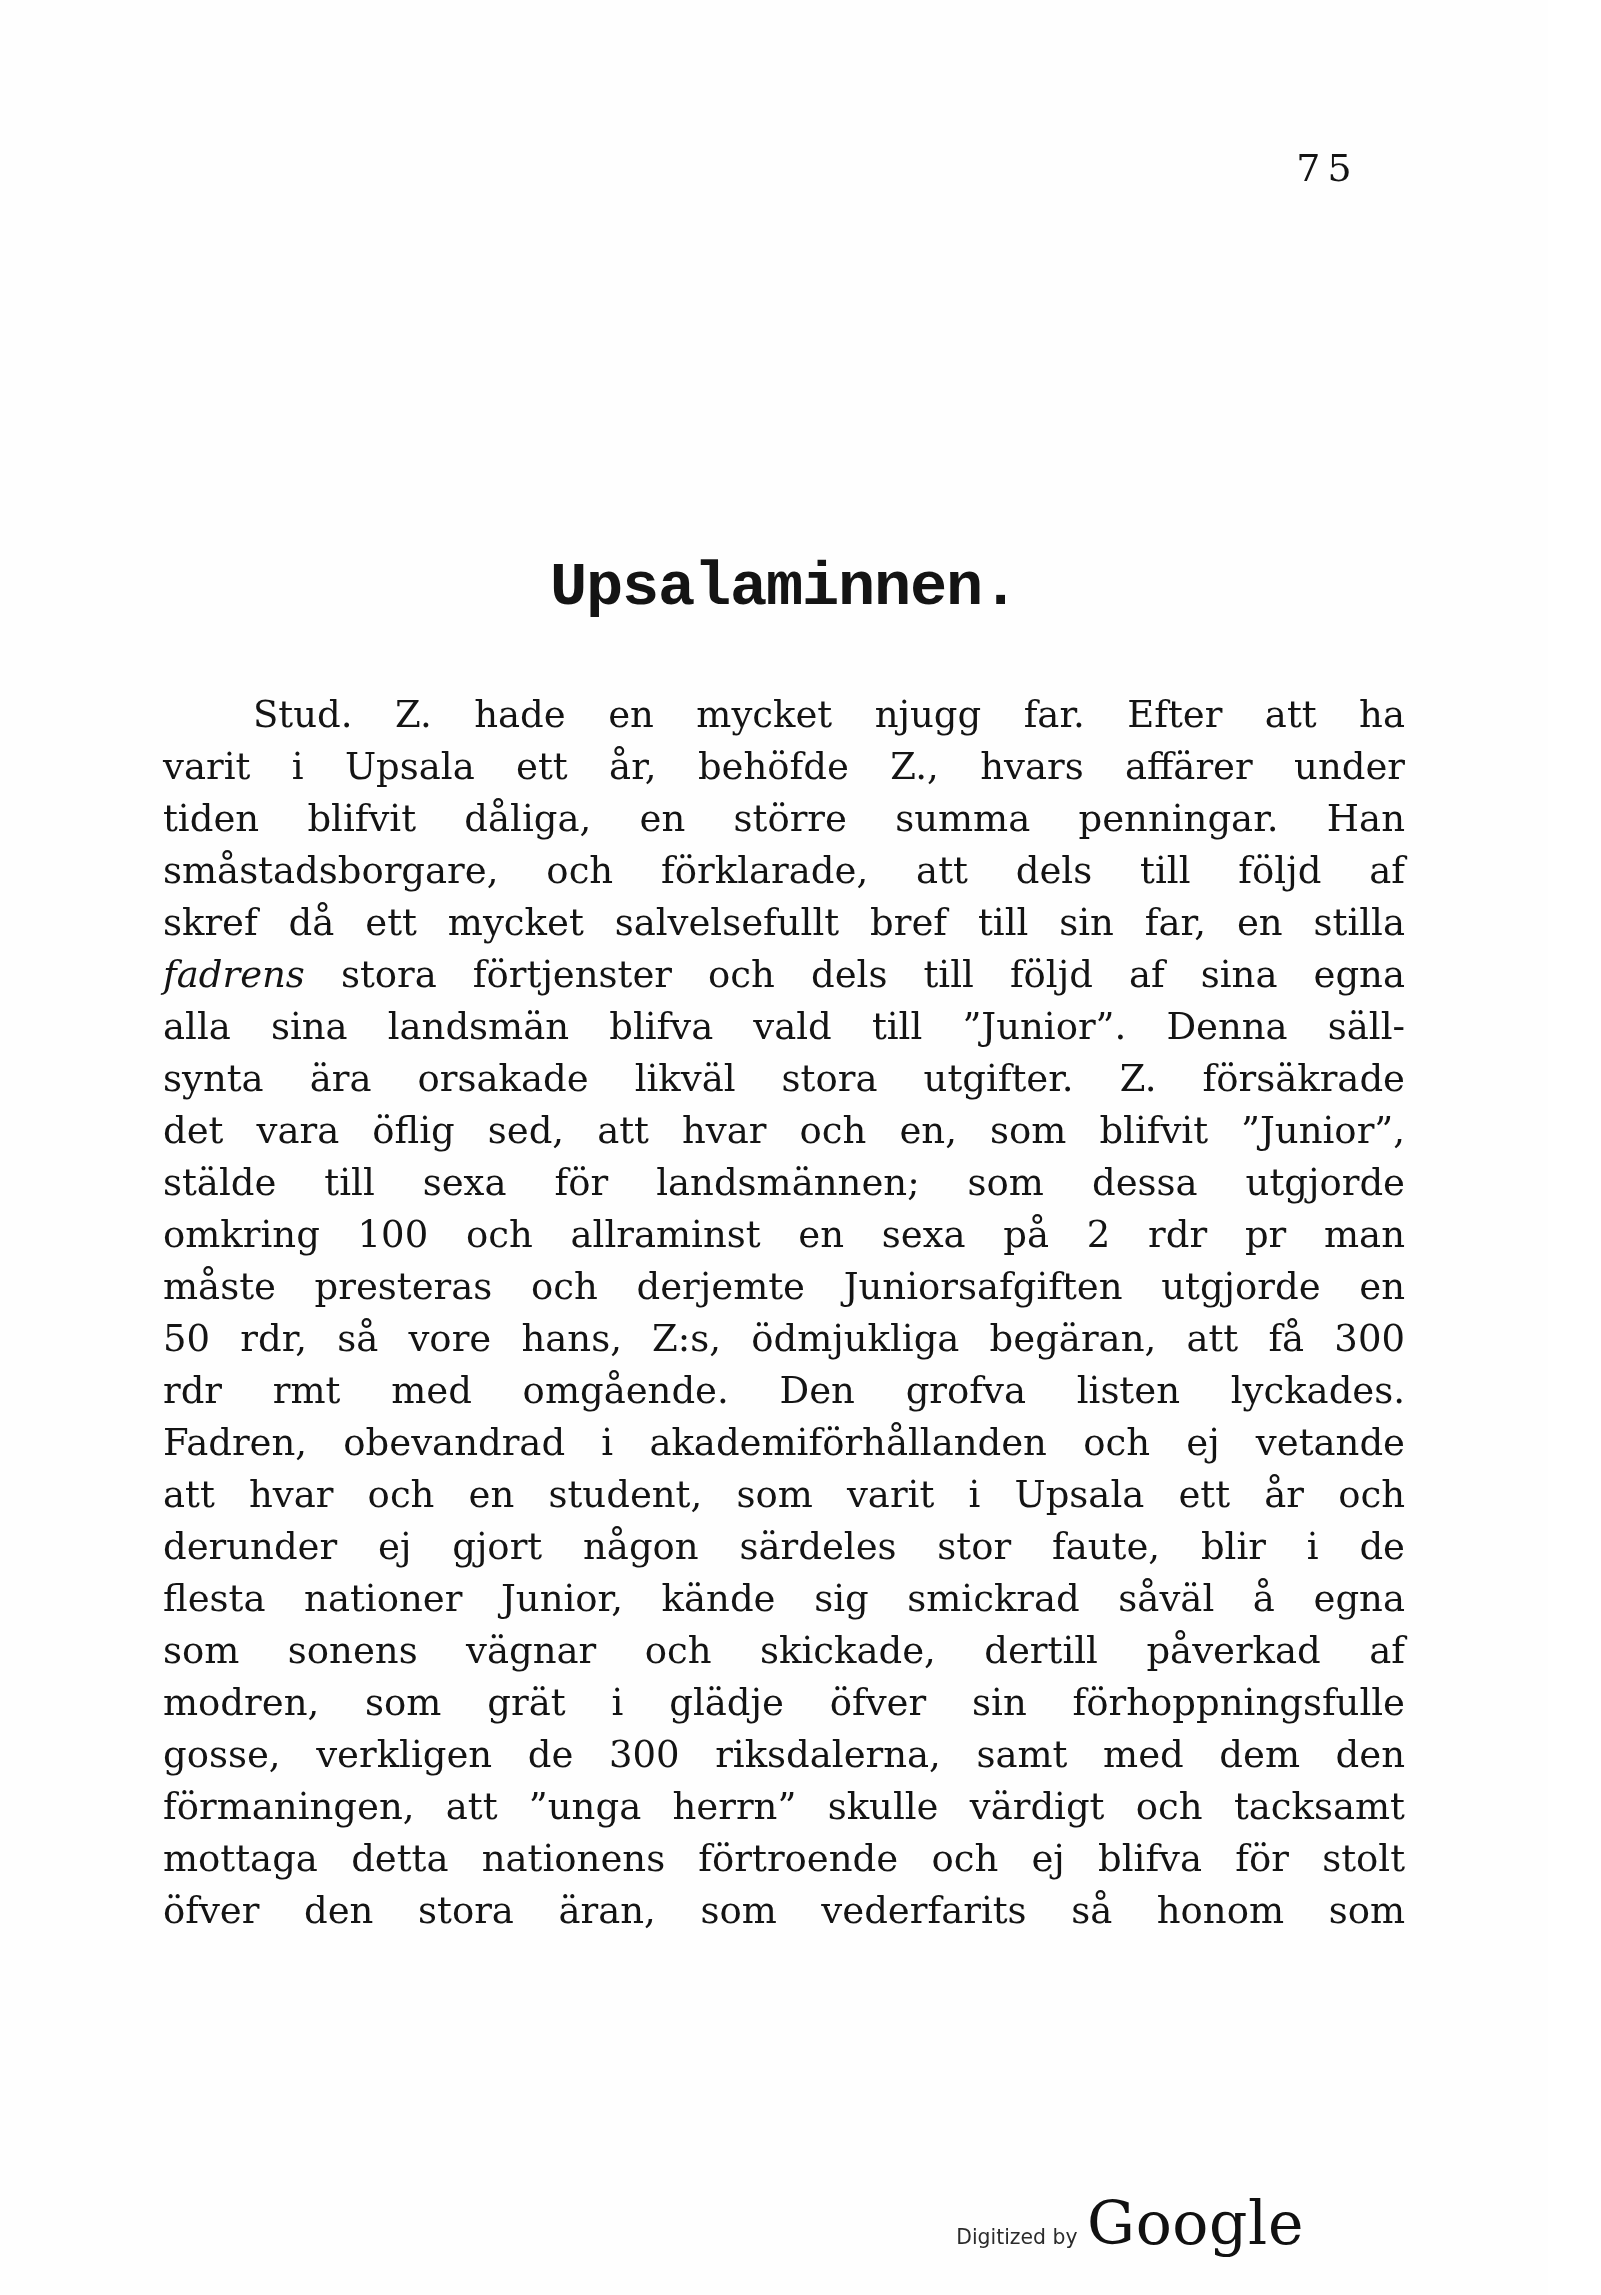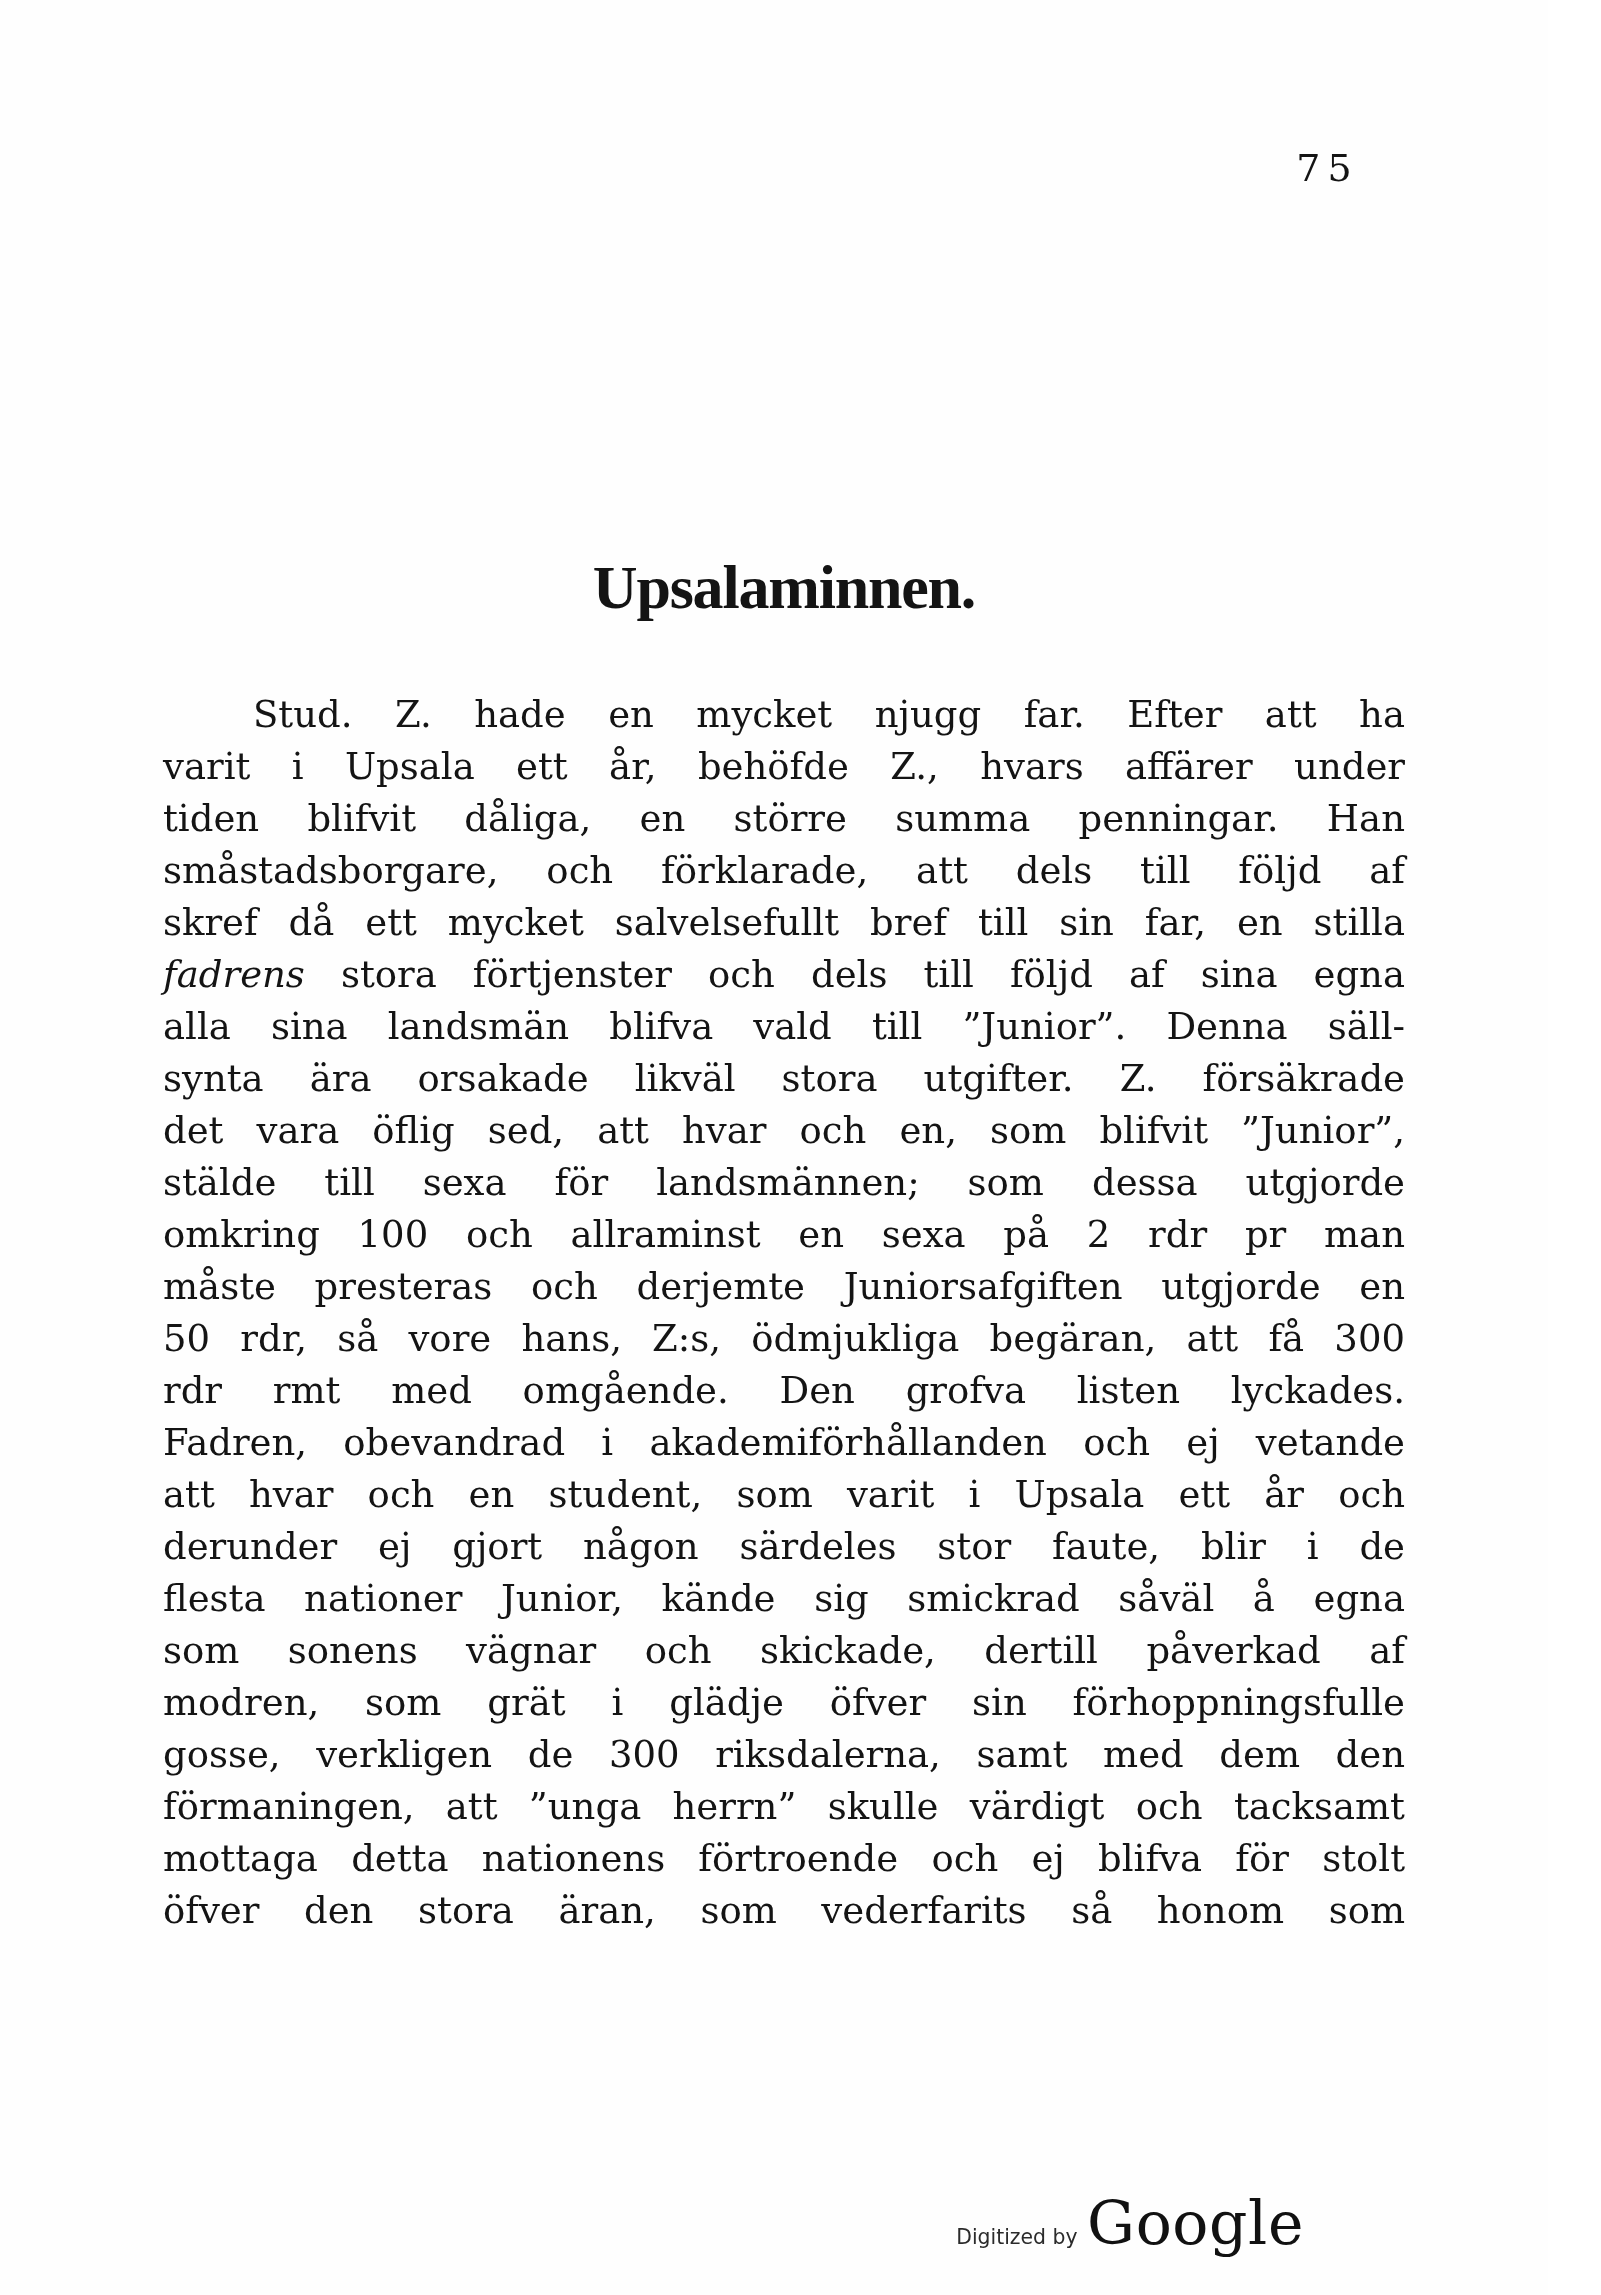--- a/index.html
+++ b/index.html
@@ -23,21 +23,21 @@
   .title {
     position: absolute;
     top: 552px;
     left: 163px;
     width: 1242px;
     margin: 0;
     text-align: center;
     font-size: 62px;
     font-weight: bold;
     letter-spacing: -1.2px;
-    font-family: Liberation Serif, serif;
+    font-family: Liberation Mono, monospace;
   }
   .body-text {
     position: absolute;
     top: 689px;
     left: 163px;
     width: 1242px;
     font-size: 37px;
     line-height: 52px;
   }
   .line {

